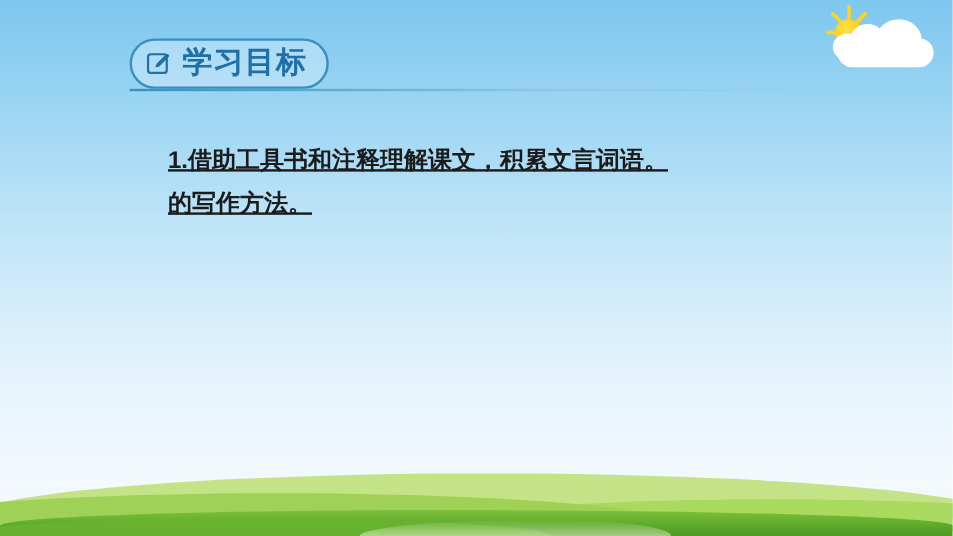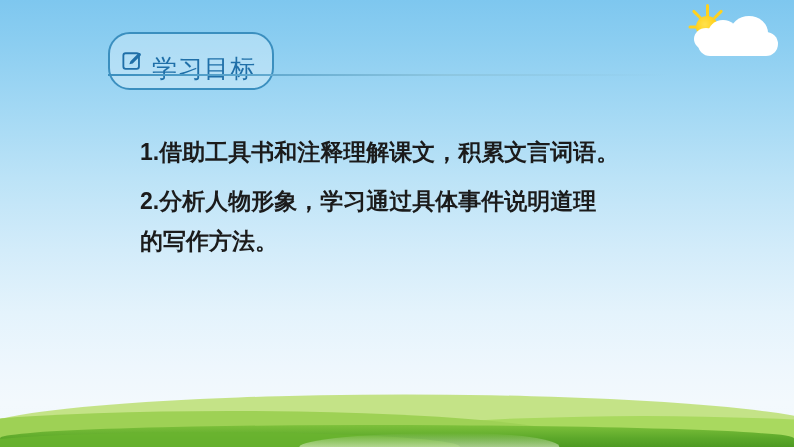--- a/index.html
+++ b/index.html
@@ -180,50 +180,50 @@
     background: rgba(255,255,255,0.30);
   }
   .pencil-icon {
     width: 22px;
     height: 22px;
     flex: 0 0 22px;
     display: block;
   }
   .title-text {
     font-size: 25px;
-    font-weight: normal;
+    font-weight: bold;
     color: #1f6fa8;
     letter-spacing: 1px;
     line-height: 1;
     white-space: nowrap;
-    margin-top: 16px;
   }
   .title-underline {
     position: absolute;
     left: 108px;
     top: 74px;
     width: 560px;
     height: 2px;
     background: linear-gradient(to right, #3b8fbf 0%, #8dc6e0 60%, rgba(141,198,224,0) 100%);
   }
 
   
   .body-list {
     position: absolute;
     left: 140px;
     top: 120px;
     width: 620px;
   }
   .line {
-    font-size: 23px;
+    font-size: 20px;
     color: #1b1b1b;
     font-weight: bold;
     line-height: 1.42;
-    margin: 16px 0 16px 0;
+    margin: 0 0 16px 0;
     white-space: pre-wrap;
+    text-decoration: underline;
   }
   .line.cont {
     margin-top: -8px;
   }
 </style>
 </head>
 <body>
 
 <div class="slide">
 
@@ -254,17 +254,16 @@
     <svg class="pencil-icon" viewBox="0 0 24 24">
       <rect x="1.5" y="3.5" width="17" height="17" rx="2.5" ry="2.5" fill="none" stroke="#1f6fa8" stroke-width="2"></rect>
       <path d="M8 15.5 L9.2 12.2 L17.6 3.8 C18.3 3.1 19.4 3.1 20.1 3.8 C20.8 4.5 20.8 5.6 20.1 6.3 L11.7 14.7 Z" fill="#1f6fa8"></path>
     </svg>
     <span class="title-text">学习目标</span>
   </div>
   <div class="title-underline"></div>
 
   <div class="body-list">
     <p class="line">1.借助工具书和注释理解课文，积累文言词语。</p>
-    <p class="line">2.分析人物形象，学习通过具体事件说明道理</p>
     <p class="line cont">的写作方法。</p>
   </div>
 
 </div>
 
 </body></html>

